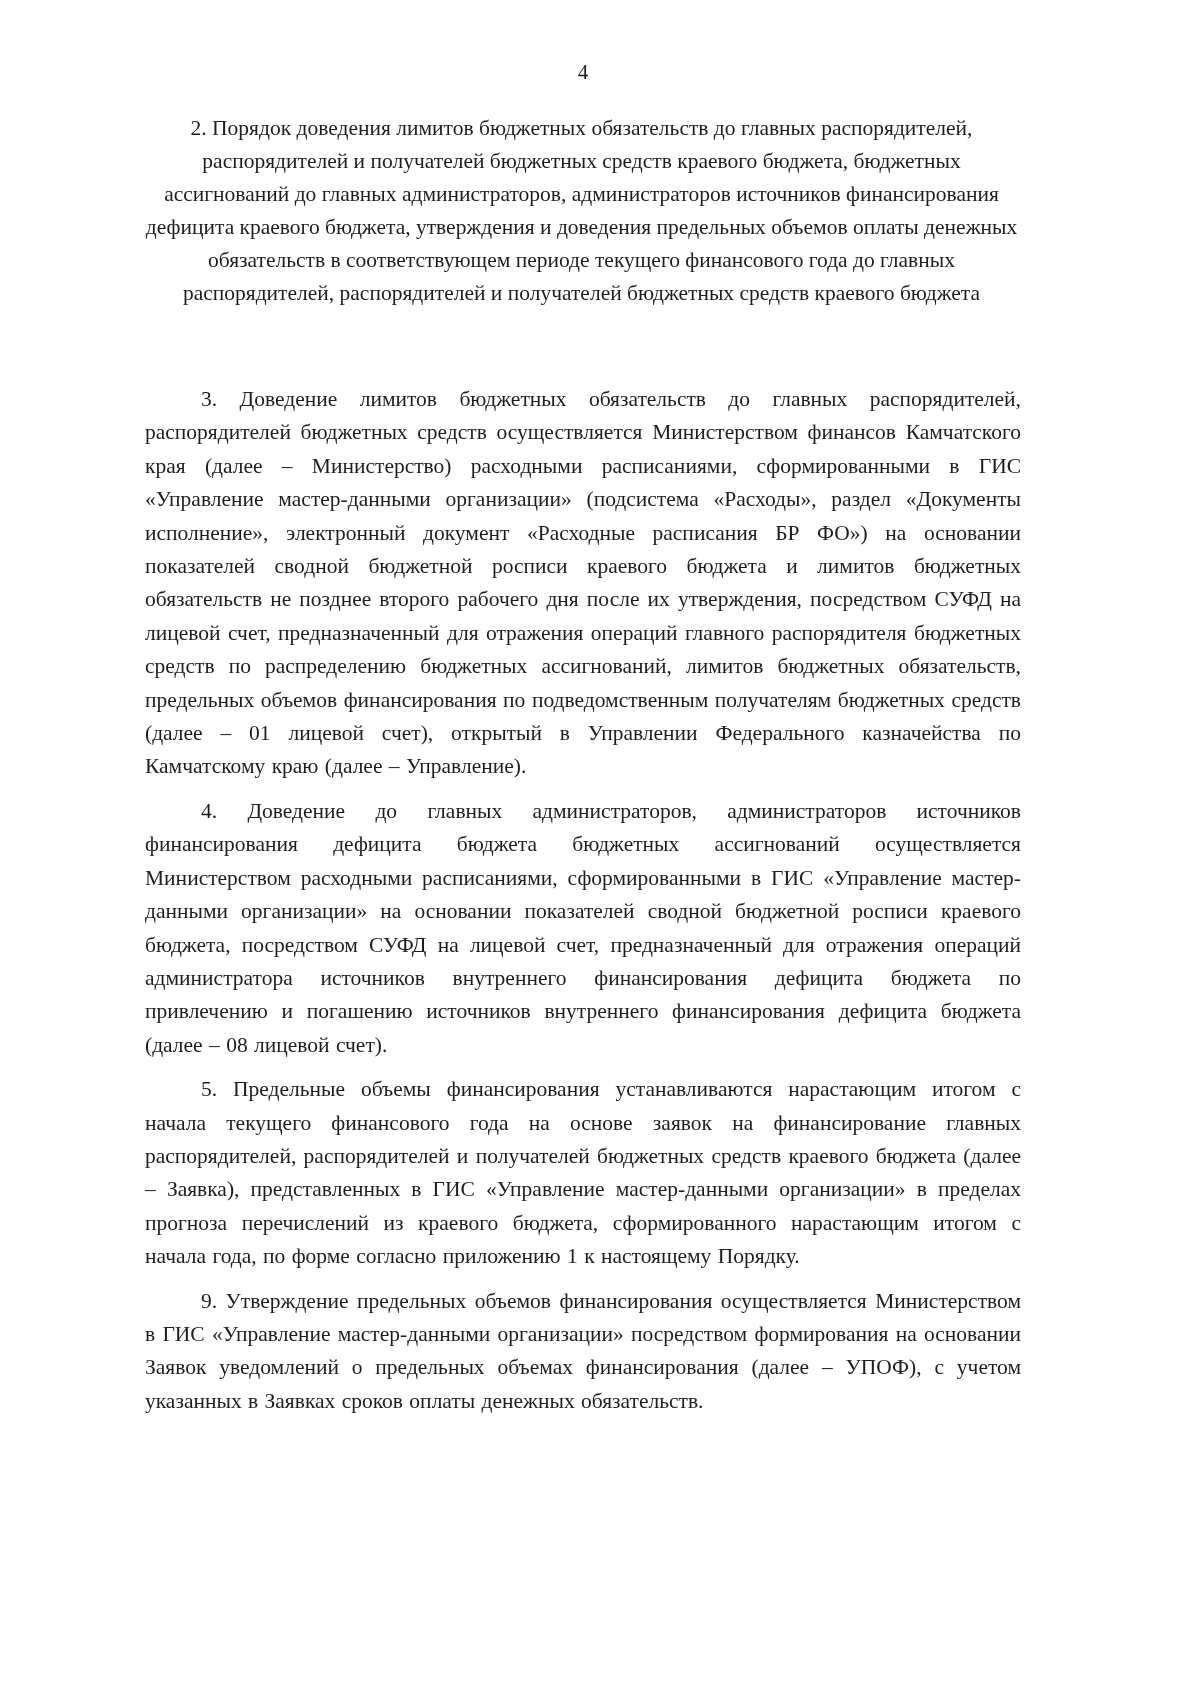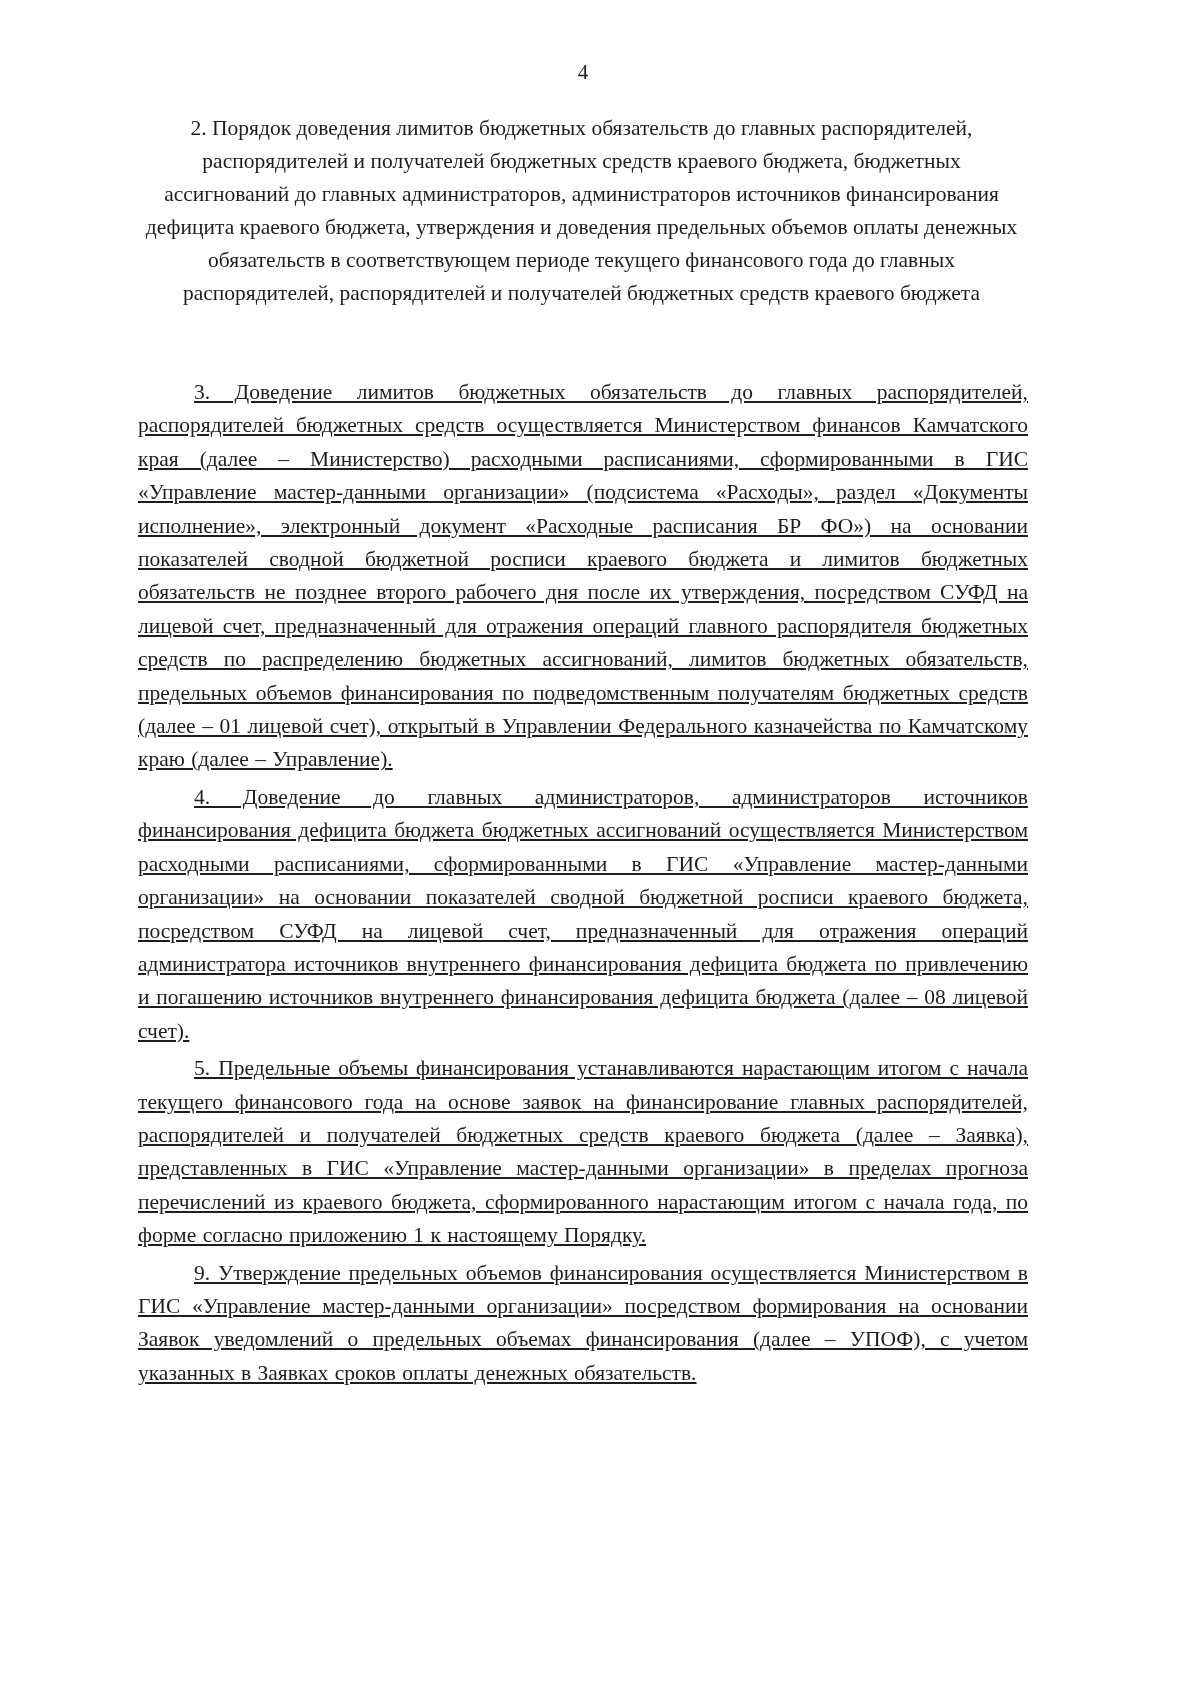--- a/index.html
+++ b/index.html
@@ -27,27 +27,26 @@
     font-size: 21.5px;
     line-height: 33px;
     font-weight: normal;
     margin: 0 13px 0 10px;
     white-space: pre-line;
   }
   .heading-gap {
     height: 62px;
   }
   .body-text p {
-    margin: 4px;
+    margin: 11px;
     font-size: 21.5px;
     line-height: 33.4px;
     text-align: justify;
     text-indent: 56px;
     word-spacing: 1px;
-    text-decoration: underline;
   }
 </style>
 </head>
 <body>
 
 <div class="page">
 
   <div class="page-number">4</div>
 
   <div class="doc-heading">2. Порядок доведения лимитов бюджетных обязательств до главных распорядителей, распорядителей и получателей бюджетных средств краевого бюджета, бюджетных ассигнований до главных администраторов, администраторов источников финансирования дефицита краевого бюджета, утверждения и доведения предельных объемов оплаты денежных обязательств в соответствующем периоде текущего финансового года до главных распорядителей, распорядителей и получателей бюджетных средств краевого бюджета</div>

